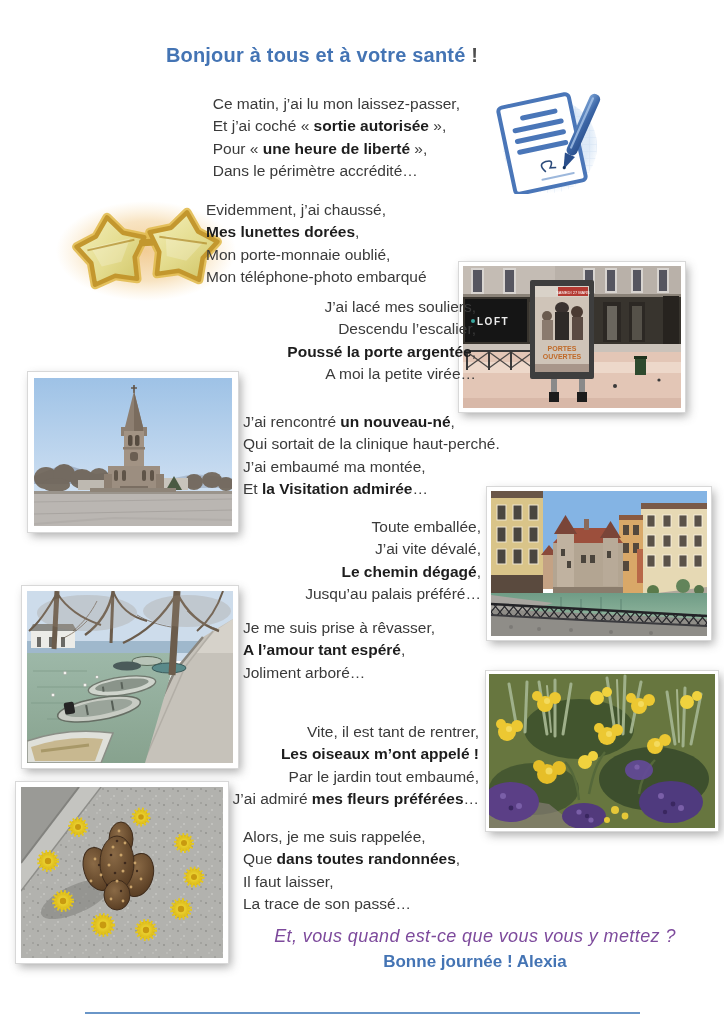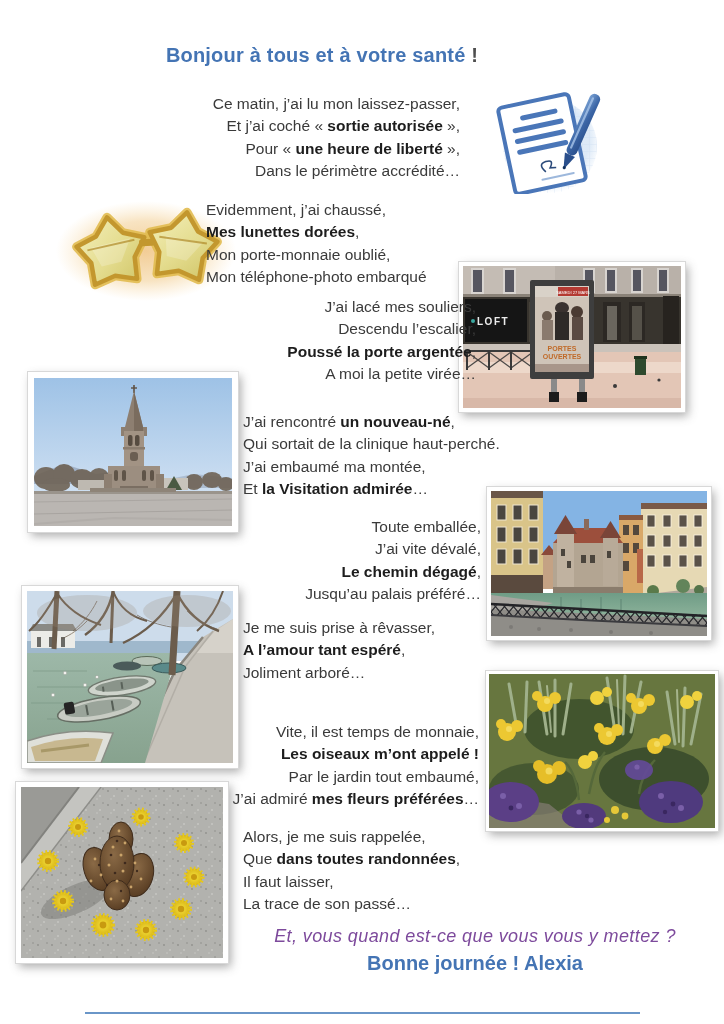--- a/index.html
+++ b/index.html
@@ -25,21 +25,21 @@
   .s5{top:617px;left:243px;text-align:left;}
   .s6{top:721px;right:245px;text-align:right;}
   .s7{top:826px;left:243px;text-align:left;}
   #closing{
     position:absolute;top:926px;left:230px;width:490px;text-align:center;
     font-family:Liberation Sans, sans-serif;font-style:italic;font-size:18px;
     color:#7d4a9c;letter-spacing:.4px;
   }
   #signature{
     position:absolute;top:952px;left:230px;width:490px;text-align:center;
-    font-size:20px;font-weight:bold;color:#4474b4;
+    font-size:17px;font-weight:bold;color:#4474b4;
   }
   .photo{
     position:absolute;background:#fff;
     box-shadow:0 0 0 1px #d8d8d8, 3px 4px 9px rgba(70,70,70,.45);
   }
   .photo svg{display:block;}
   .p-street{left:459px;top:262px;padding:4px;text-align:center;}
   .p-church{left:28px;top:372px;padding:6px;}
   .p-canal{left:487px;top:487px;padding:4px;}
   .p-boats{left:22px;top:586px;padding:5px;}
@@ -641,21 +641,21 @@
             <circle r="3" fill="#c89a10"></circle>
           </g>
         <g transform="translate(120,30)">
             <circle r="7.5" fill="url(#dand)" stroke="#e6c81a" stroke-width="4" stroke-dasharray="1.6 2"></circle>
             <circle r="2.8" fill="#c89a10"></circle>
           </g>
       </g>
     </svg>
   </div>
 
-  <div class="stanza s0" style="text-align: right;">
+  <div class="stanza s0" style="text-align: left;">
       <div class="pline"><span>Ce matin, j’ai lu mon laissez-passer,</span></div>
       <div class="pline"><span>Et j’ai coché « </span><b>sortie autorisée</b><span> »,</span></div>
       <div class="pline"><span>Pour « </span><b>une heure de liberté</b><span> »,</span></div>
       <div class="pline"><span>Dans le périmètre accrédité…</span></div>
     </div>
   <div class="stanza s1" style="text-align: left;">
       <div class="pline"><span>Evidemment, j’ai chaussé,</span></div>
       <div class="pline"><b>Mes lunettes dorées</b><span>,</span></div>
       <div class="pline"><span>Mon porte-monnaie oublié,</span></div>
       <div class="pline"><span>Mon téléphone-photo embarqué</span></div>
@@ -677,21 +677,21 @@
       <div class="pline"><span>J’ai vite dévalé,</span></div>
       <div class="pline"><b>Le chemin dégagé</b><span>,</span></div>
       <div class="pline"><span>Jusqu’au palais préféré…</span></div>
     </div>
   <div class="stanza s5" style="text-align: left;">
       <div class="pline"><span>Je me suis prise à rêvasser,</span></div>
       <div class="pline"><b>A l’amour tant espéré</b><span>,</span></div>
       <div class="pline"><span>Joliment arboré…</span></div>
     </div>
   <div class="stanza s6" style="text-align: right;">
-      <div class="pline"><span>Vite, il est temps de monnaie,</span></div>
+      <div class="pline"><span>Vite, il est tant de rentrer,</span></div>
       <div class="pline"><b>Les oiseaux m’ont appelé !</b></div>
       <div class="pline"><span>Par le jardin tout embaumé,</span></div>
       <div class="pline"><span>J’ai admiré </span><b>mes fleurs préférées</b><span>…</span></div>
     </div>
   <div class="stanza s7" style="text-align: left;">
       <div class="pline"><span>Alors, je me suis rappelée,</span></div>
       <div class="pline"><span>Que </span><b>dans toutes randonnées</b><span>,</span></div>
       <div class="pline"><span>Il faut laisser,</span></div>
       <div class="pline"><span>La trace de son passé…</span></div>
     </div>

